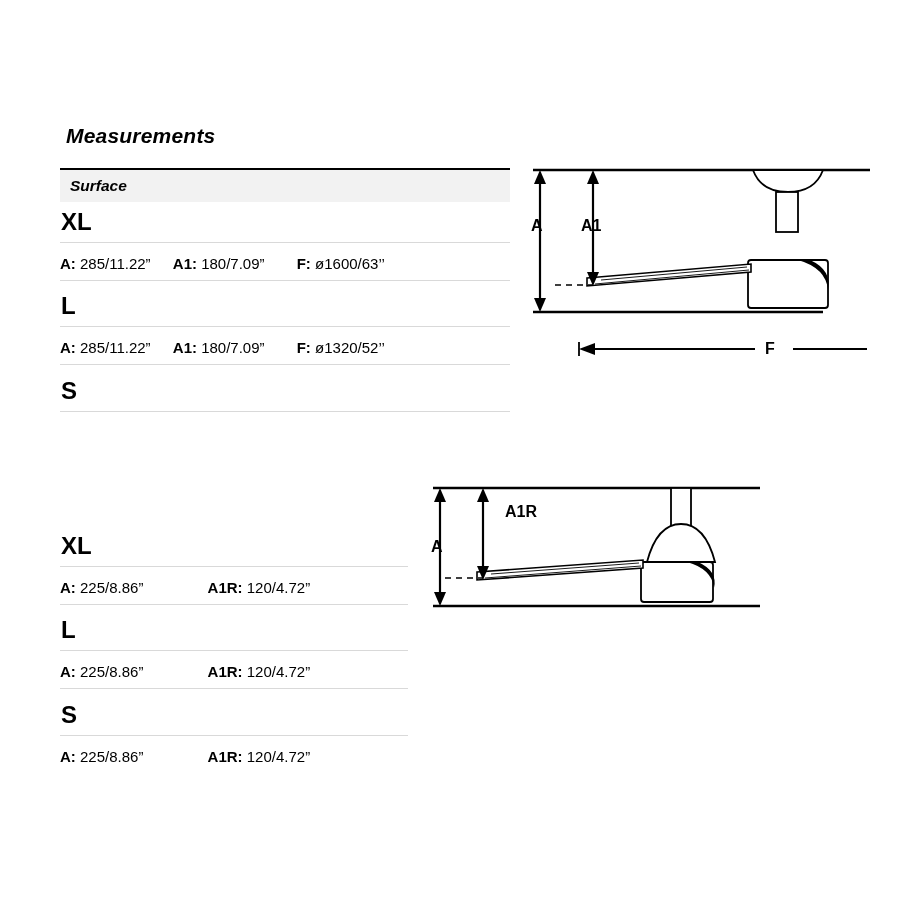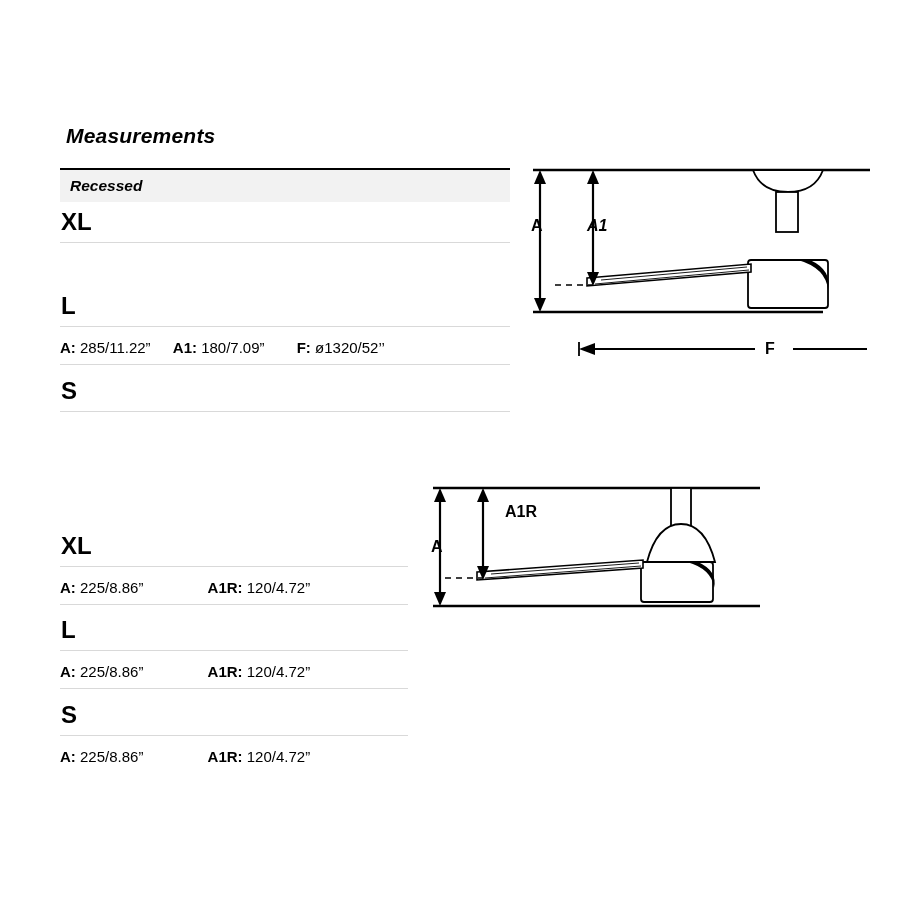--- a/index.html
+++ b/index.html
@@ -110,24 +110,29 @@
     font-weight: bold;
   }
 </style>
 </head>
 <body>
 
 <div id="page">
 
   <div class="page-title">Measurements</div>
 
-  <div class="section-head s-head">Recessed</div>
+  <div class="section-head s-head">Surface</div>
 
   <div class="size-row s-xl">
     <span>XL</span>
+  </div>
+  <div class="spec-row s-r1">
+    <span class="cell col-a"><b>A:</b> <span>285/11.22”</span></span>
+    <span class="cell col-a1"><b>A1:</b> <span>180/7.09”</span></span>
+    <span class="cell col-f"><b>F:</b> <span>ø1600/63’’</span></span>
   </div>
 
   <div class="size-row s-l">
     <span>L</span>
   </div>
   <div class="spec-row s-r2">
     <span class="cell col-a"><b>A:</b> <span>285/11.22”</span></span>
     <span class="cell col-a1"><b>A1:</b> <span>180/7.09”</span></span>
     <span class="cell col-f"><b>F:</b> <span>ø1320/52’’</span></span>
   </div>
@@ -187,21 +192,21 @@
       <line x1="78" y1="20" x2="78" y2="116" stroke="#000" stroke-width="2.2"></line>
       <polygon points="78,10 72,24 84,24" fill="#000"></polygon>
       <polygon points="78,126 72,112 84,112" fill="#000"></polygon>
 
       <line x1="64" y1="182" x2="64" y2="196" stroke="#000" stroke-width="1.8"></line>
       <line x1="74" y1="189" x2="240" y2="189" stroke="#000" stroke-width="2.2"></line>
       <polygon points="64,189 80,183 80,195" fill="#000"></polygon>
       <line x1="278" y1="189" x2="352" y2="189" stroke="#000" stroke-width="2.2"></line>
     </svg>
     <div class="dlabel" style="left:16px; top:57px;">A</div>
-    <div class="dlabel" style="left:72px; top:57px;font-style:italic;">A1</div>
+    <div class="dlabel" style="left:66px; top:57px;">A1</div>
     <div class="dlabel" style="left:250px; top:180px;">F</div>
   </div>
 
   <div class="diagram" id="diagram-recessed">
     <svg width="360" height="155" viewBox="0 0 360 155">
 
       <line x1="18" y1="10" x2="345" y2="10" stroke="#000" stroke-width="2.4"></line>
 
       <rect x="256" y="10" width="20" height="38" fill="#fff" stroke="#000" stroke-width="1.8"></rect>
 

